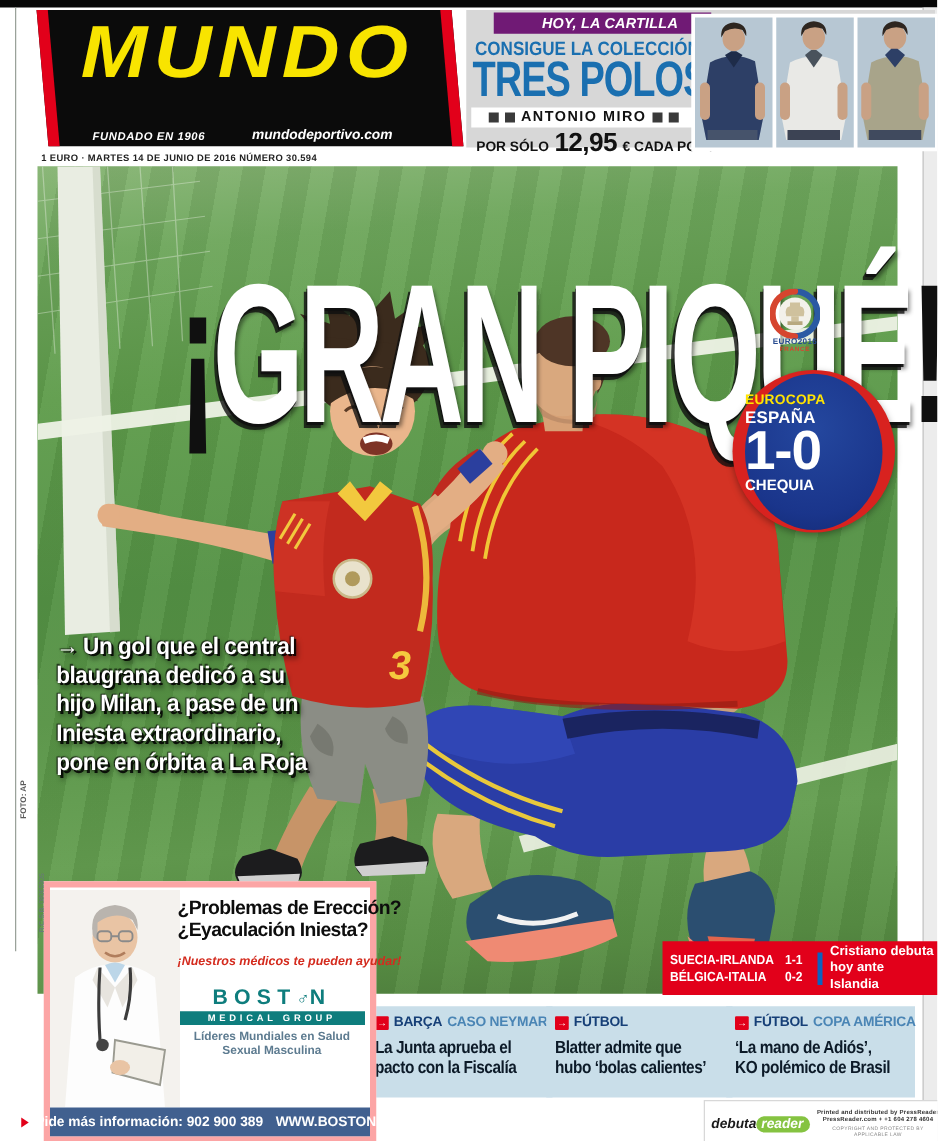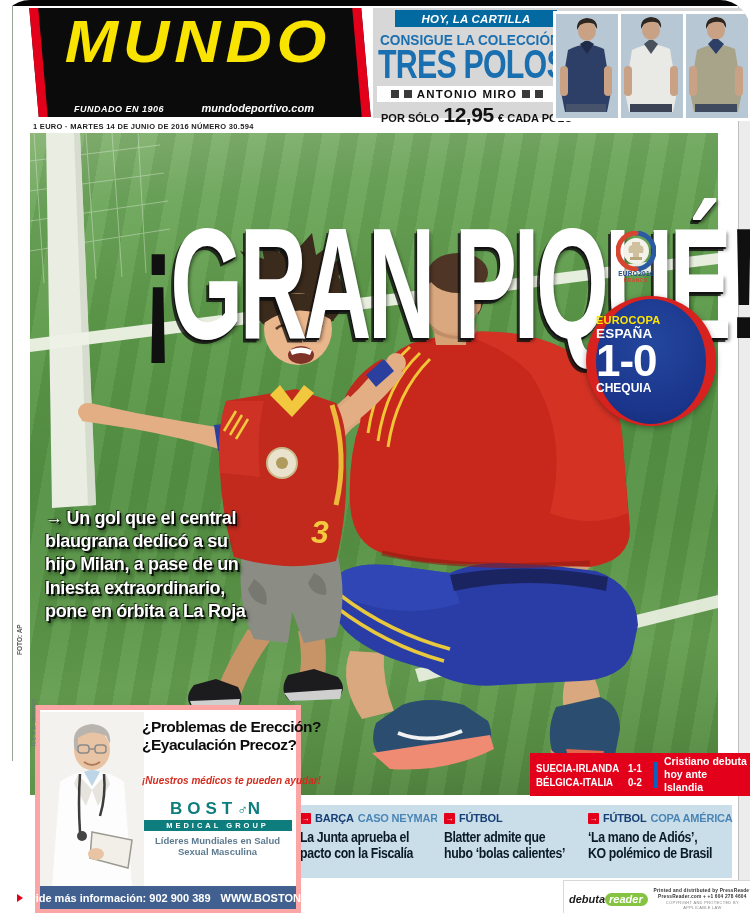--- a/index.html
+++ b/index.html
@@ -1,18 +1,18 @@
 <!DOCTYPE html>
 <html><head>
 <meta charset="utf-8">
 <style>
   html,body{margin:0;padding:0;}
   body{width:750px;height:913px;background:#fff;}
   .page{position:relative;width:750px;height:913px;overflow:hidden;background:#fff;
-        font-family:"Liberation Sans",sans-serif;border-radius:30px;}
+        font-family:"Liberation Sans",sans-serif;}
   .abs{position:absolute;}
 
   
   .scan-top{left:0;top:0;width:750px;height:6px;background:#060606;}
   .scan-left{left:12px;top:6px;width:1px;height:755px;background:#9aa29a;}
   .scan-right-fill{left:739px;top:6px;width:11px;height:907px;background:#ececec;}
   .scan-right-line{left:738px;top:6px;width:1px;height:907px;background:#bfbfbf;}
 
   
   .masthead{left:28px;top:8px;width:344px;height:109px;}
@@ -23,23 +23,23 @@
               letter-spacing:5px;color:#f8e400;transform:scaleY(0.92);transform-origin:top;}
   .mast-sub{position:absolute;left:44px;top:60px;font-style:italic;font-weight:900;
             font-size:32px;line-height:1;letter-spacing:-0.5px;color:#fff;}
   .mast-founded{position:absolute;left:46px;top:96px;font-style:italic;font-weight:700;
                 font-size:9px;color:#fff;letter-spacing:.5px;}
   .mast-site{position:absolute;right:58px;top:94px;font-style:italic;font-weight:700;
              font-size:11px;color:#fff;}
 
   
   .promo{left:373px;top:8px;width:375px;height:110px;background:#d7d7d7;}
-  .promo-banner{position:absolute;left:22px;top:2px;width:162px;height:17px;background:#0369a1;
+  .promo-banner{position:absolute;left:22px;top:2px;width:162px;height:17px;background:#701a75;
                 color:#fff;font-style:italic;font-weight:800;font-size:11.5px;
-                display:flex;align-items:center;justify-content:center;letter-spacing:.2px;}
+                display:flex;align-items:center;justify-content:center;letter-spacing:.2px;padding-left:12px;}
   .promo-lead{position:absolute;left:7px;top:23px;white-space:nowrap;color:#1a6fb0;
               font-weight:800;font-size:15.5px;transform:scaleX(.88);transform-origin:left;}
   .promo-product{position:absolute;left:5px;top:36px;white-space:nowrap;color:#1a6fb0;
                  font-weight:900;font-size:38px;line-height:1;
                  transform:scale(.8,1.05);transform-origin:left top;letter-spacing:-1px;}
   .promo-brandrow{position:absolute;left:4px;top:78px;width:180px;height:16px;background:#fff;
                   display:flex;align-items:center;justify-content:center;gap:5px;}
   .sq{width:8px;height:8px;background:#3a3a3a;}
   .promo-brand{font-weight:800;font-size:11.5px;color:#111;letter-spacing:1.2px;}
   .promo-price{position:absolute;left:8px;top:95px;color:#111;white-space:nowrap;}
@@ -107,21 +107,21 @@
   .photo-credit{left:16px;top:655px;font-weight:600;font-size:6.5px;color:#5a5a5a;
                 transform:rotate(-90deg);transform-origin:left top;white-space:nowrap;}
   .ad-registry{left:31px;top:746px;font-weight:400;font-size:5.5px;color:#6a7480;
                transform:rotate(-90deg);transform-origin:left top;white-space:nowrap;z-index:6;}
 
   
   .ad{left:35px;top:705px;width:256px;height:199px;background:#fff;border:5px solid #fca5a5;z-index:5;}
   .ad-doctor{position:absolute;left:0px;top:2px;width:104px;height:174px;}
   .ad-text{position:absolute;left:102px;right:3px;top:8px;text-align:center;}
   .ad-q{font-weight:800;font-size:15.5px;line-height:1.18;letter-spacing:-.5px;color:#0d0d0d;white-space:nowrap;}
-  .ad-claim{margin-top:20px;font-style:italic;font-weight:800;font-size:10px;color:#d42b1e;white-space:nowrap;}
+  .ad-claim{margin-top:9px;font-style:italic;font-weight:800;font-size:10px;color:#d42b1e;white-space:nowrap;}
   .boston{margin-top:13px;}
   .boston-name{color:#0e7d7d;font-weight:700;font-size:17px;letter-spacing:5px;white-space:nowrap;}
   .boston-mark{font-size:14px;letter-spacing:0;}
   .boston-bar{margin:1px auto 0;width:148px;background:#0e7d7d;color:#fff;font-weight:700;
               font-size:7.5px;letter-spacing:3px;padding:1px 0;}
   .boston-tag{margin:4px auto 0;width:150px;font-weight:600;font-size:9.5px;line-height:1.25;color:#5d7b90;}
   .ad-footer{position:absolute;left:0;right:0;bottom:0;height:23px;background:#41608f;color:#fff;
              display:flex;align-items:center;justify-content:center;gap:5px;
              font-weight:800;font-size:11px;white-space:nowrap;}
   .ad-ftr-arrow{width:0;height:0;border-top:4px solid transparent;border-bottom:4px solid transparent;
@@ -393,21 +393,21 @@
       <path d="M38,62 L52,78 L46,94 L34,72 Z" fill="#e7e4de"></path>
       <path d="M66,62 L52,78 L58,94 L70,72 Z" fill="#e7e4de"></path>
       <path d="M40,62 Q38,90 40,120" stroke="#3c3c3c" stroke-width="2.5" fill="none"></path>
       <path d="M64,62 Q66,84 60,104" stroke="#3c3c3c" stroke-width="2.5" fill="none"></path>
       <circle cx="42" cy="124" r="5" fill="#444"></circle>
       <path d="M52,120 L92,128 L88,156 L50,146 Z" fill="#f2efe8" stroke="#9a9a90" stroke-width="1.5"></path>
       <ellipse cx="56" cy="142" rx="8" ry="6" fill="#e9c4a4"></ellipse>
     </svg>
     <div class="ad-text">
       <div class="ad-q">¿Problemas de Erección?</div>
-      <div class="ad-q">¿Eyaculación Precoz?</div>
+      <div class="ad-q">¿Eyaculación Iniesta?</div>
       <div class="ad-claim">¡Nuestros médicos te pueden ayudar!</div>
       <div class="boston">
         <div class="boston-name"><span>BOST</span><span class="boston-mark">♂</span><span>N</span></div>
         <div class="boston-bar">MEDICAL GROUP</div>
         <div class="boston-tag">Líderes Mundiales en Salud Sexual Masculina</div>
       </div>
     </div>
     <div class="ad-footer">
       <span class="ad-ftr-arrow"></span>
       <span>Pide más información: 902 900 389</span>

